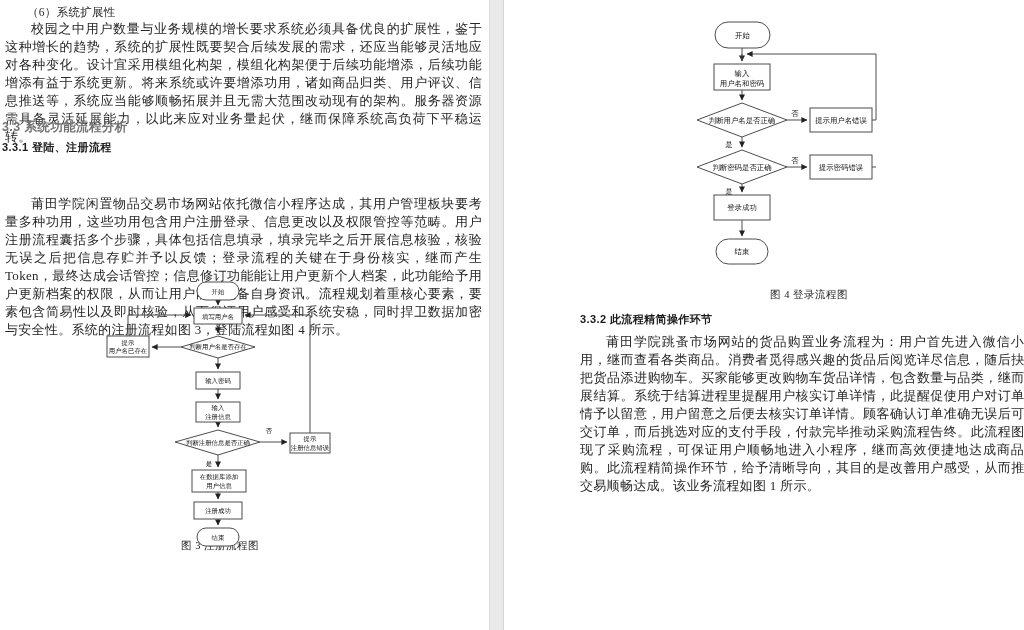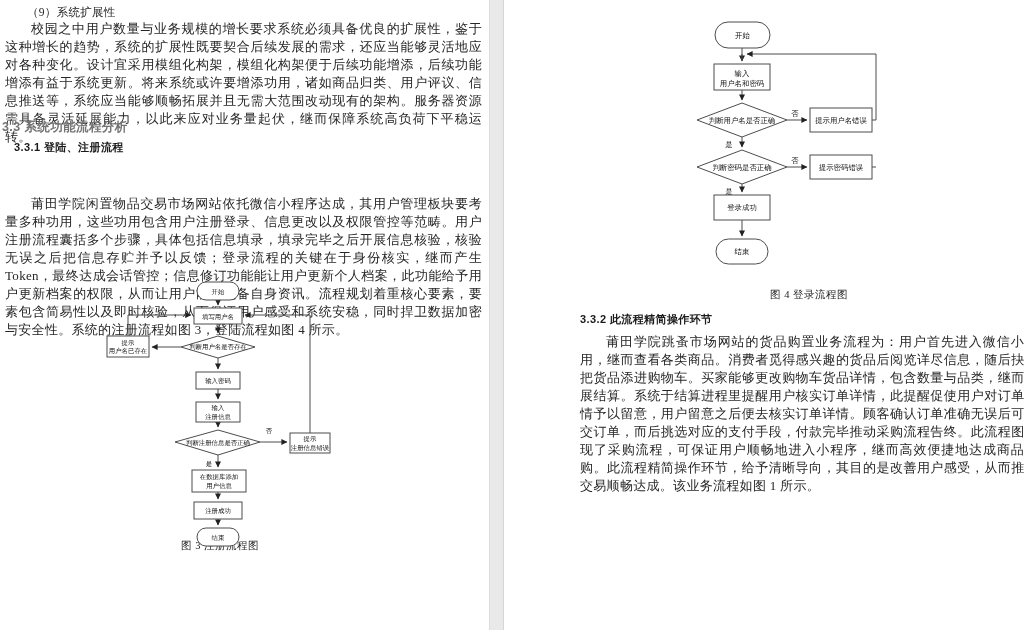--- a/index.html
+++ b/index.html
@@ -37,27 +37,27 @@
   svg text{fill:#111111;font-family:"Liberation Sans", sans-serif;}
   .fc-shape{fill:#ffffff;stroke:#4d4d4d;stroke-width:1;}
   .fc-line{fill:none;stroke:#4d4d4d;stroke-width:1;}
   .t1{font-size:6.4px;}
   .t2{font-size:7.4px;}
 </style>
 </head>
 <body>
 
 <div class="page" id="left-page">
-  <div class="plain-line" style="left:27px;top:5px;">（9）系统扩展性</div>
+  <div class="plain-line" style="left:27px;top:5px;">（6）系统扩展性</div>
 
   <div class="para" style="left:5px;top:20px;width:477px;">校园之中用户数量与业务规模的增长要求系统必须具备优良的扩展性，鉴于这种增长的趋势，系统的扩展性既要契合后续发展的需求，还应当能够灵活地应对各种变化。设计宜采用模组化构架，模组化构架便于后续功能增添，后续功能增添有益于系统更新。将来系统或许要增添功用，诸如商品归类、用户评议、信息推送等，系统应当能够顺畅拓展并且无需大范围改动现有的架构。服务器资源需具备灵活延展能力，以此来应对业务量起伏，继而保障系统高负荷下平稳运转。</div>
 
   <div class="h-main" style="left:2px;top:119px;">3.3  系统功能流程分析</div>
 
-  <div class="h-sub" style="left:2px;top:140px;margin-left:12px;">3.3.1  登陆、注册流程</div>
+  <div class="h-sub" style="left:2px;top:140px;">3.3.1  登陆、注册流程</div>
 
   <div class="para" style="left:5px;top:159px;width:477px;margin-top:36px;">莆田学院闲置物品交易市场网站依托微信小程序达成，其用户管理板块要考量多种功用，这些功用包含用户注册登录、信息更改以及权限管控等范畴。用户注册流程囊括多个步骤，具体包括信息填录，填录完毕之后开展信息核验，核验无误之后把信息存贮并予以反馈；登录流程的关键在于身份核实，继而产生 Token，最终达成会话管控；信息修订功能能让用户更新个人档案，此功能给予用户更新档案的权限，从而让用户能够完备自身资讯。流程规划着重核心要素，要素包含简易性以及即时核验，从而保证用户感受和系统安稳，同时捍卫数据加密与安全性。系统的注册流程如图 3，登陆流程如图 4 所示。</div>
 
   <div class="fig-caption" style="left:105px;top:539px;width:230px;">图 3 注册流程图</div>
 </div>
 
 <div class="page-divider"></div>
 
 <div class="page" id="right-page">
   <div class="fig-caption" style="left:53px;top:288px;width:458px;">图 4 登录流程图</div>

